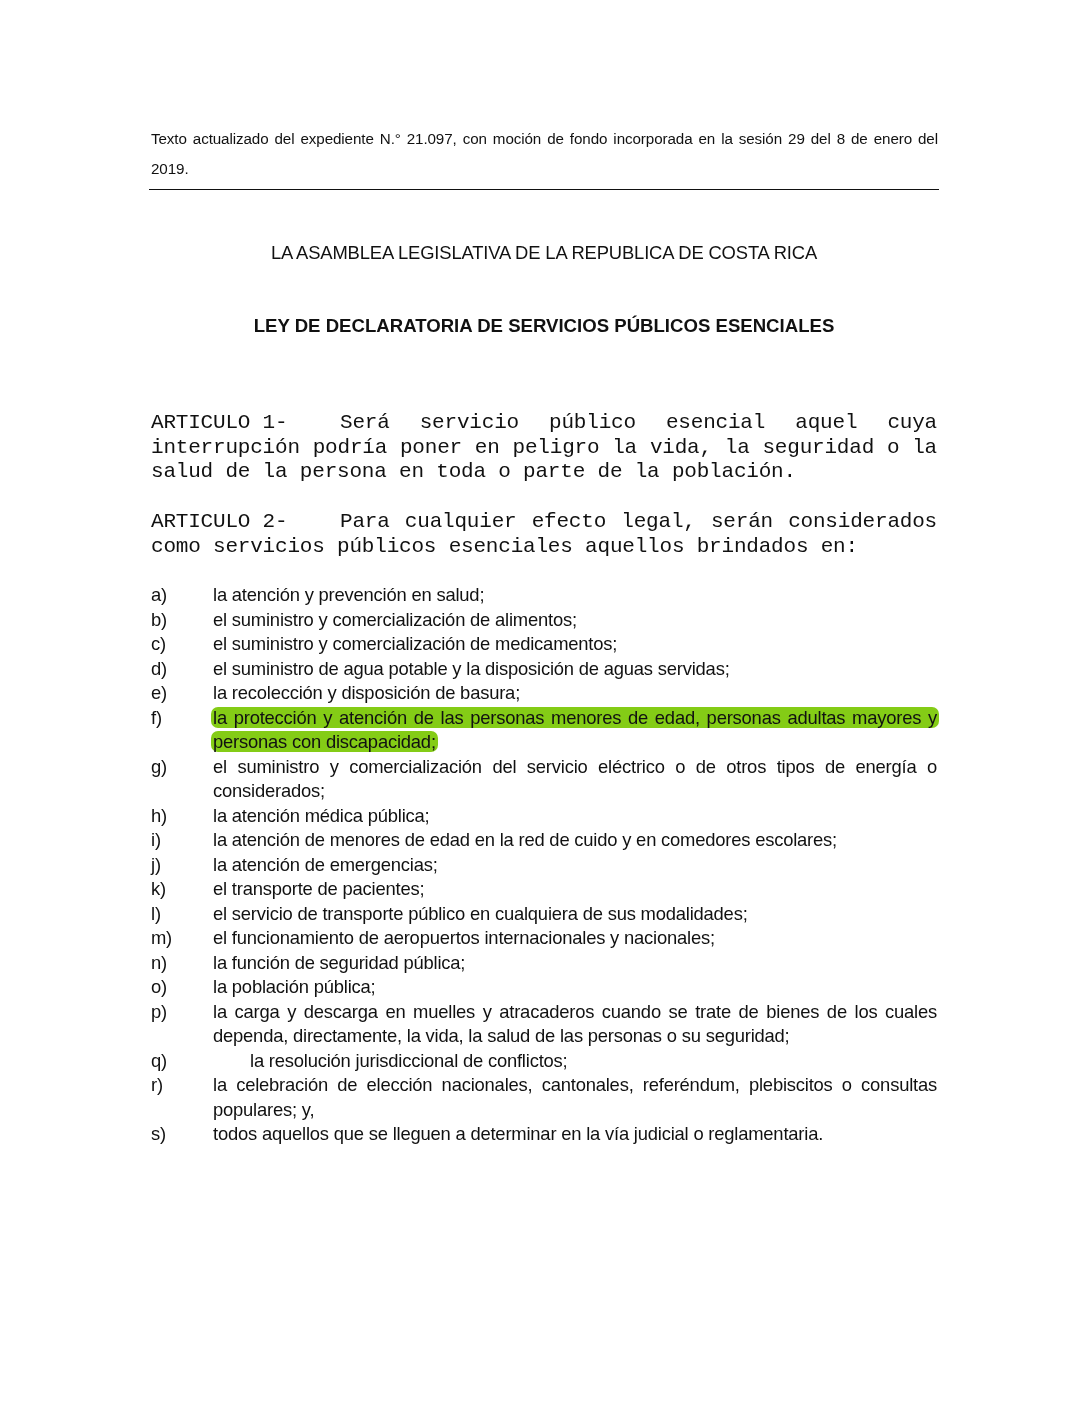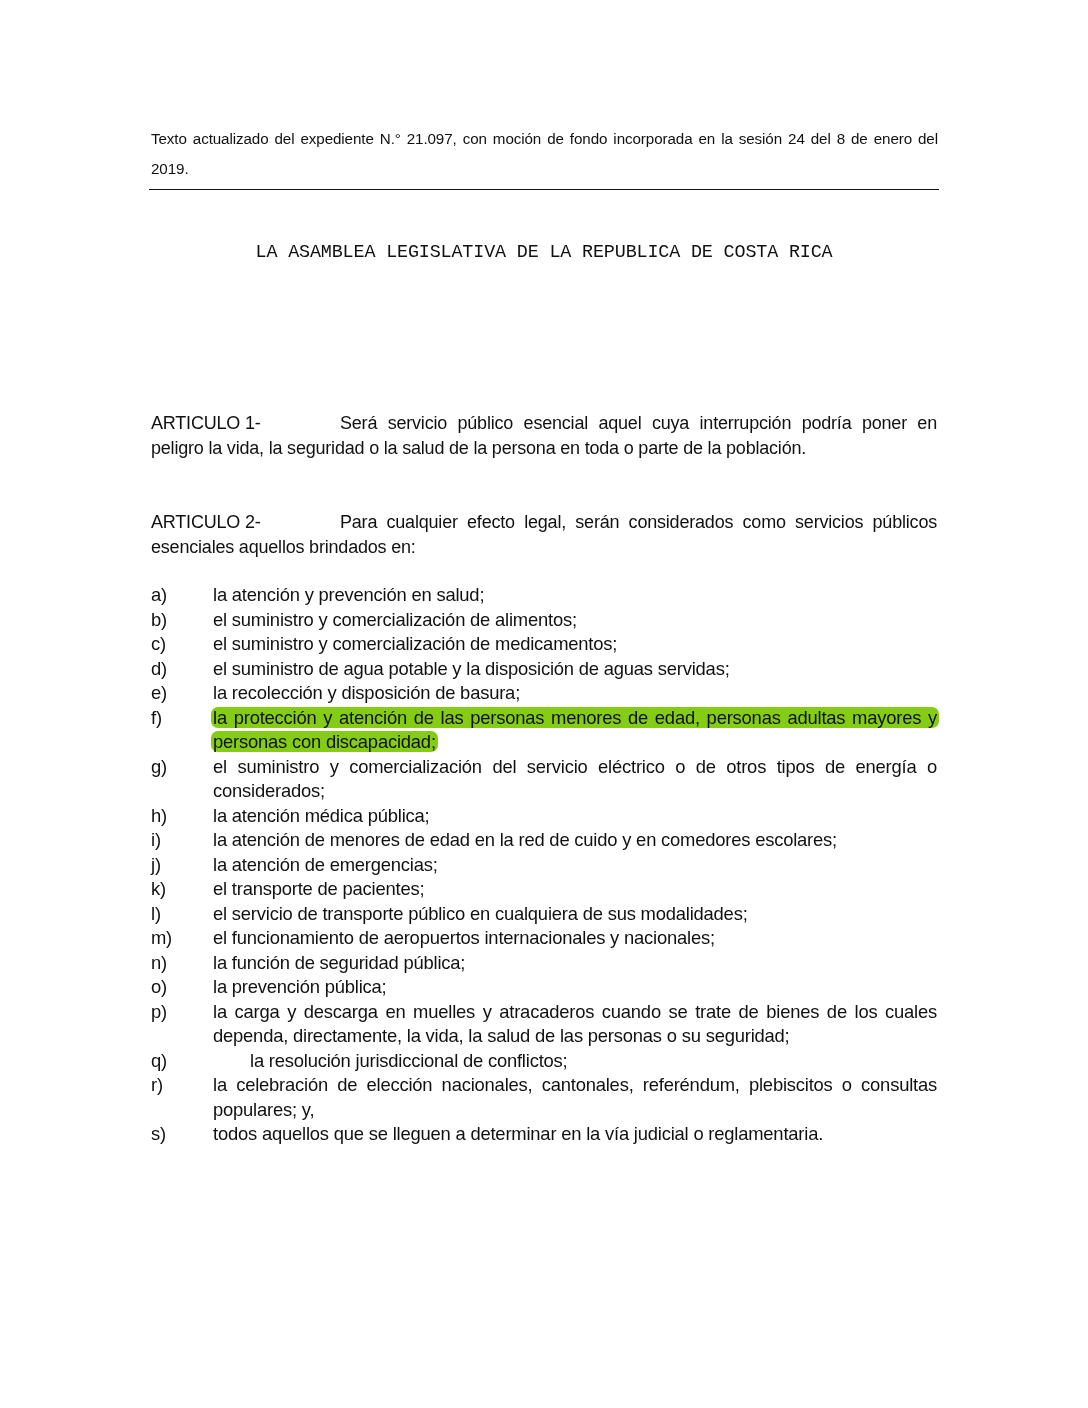--- a/index.html
+++ b/index.html
@@ -7,28 +7,28 @@
   .page { position: absolute; left: 0; top: 0; width: 1088px; height: 1408px; background: #fff; }
 
   .header-note {
     position: absolute; left: 151px; top: 124px; width: 787px;
     font-family: "Liberation Sans", sans-serif; font-size: 15.2px; line-height: 30px;
     text-align: justify; text-align-last: left; letter-spacing: -0.1px;
   }
   .header-rule { position: absolute; left: 149px; top: 189px; width: 790px; height: 0; border-top: 1.3px solid #111; }
 
   .center { position: absolute; left: 150px; width: 788px; text-align: center;
-    font-family: Liberation Mono, monospace; font-size: 18.4px; line-height: 24.5px; letter-spacing: -0.15px; }
+    font-family: Liberation Sans, sans-serif; font-size: 18.4px; line-height: 24.5px; letter-spacing: -0.15px; }
   .assembly { top: 241px; }
   .decreta { top: 265px; }
   .law-title { top: 314px; font-weight: bold; font-size: 18.6px; letter-spacing: 0px; }
 
   .para {
     position: absolute; left: 151px; width: 786px;
-    font-family: Liberation Sans, sans-serif; font-size: 18px; line-height: 24.5px;
+    font-family: Liberation Mono, monospace; font-size: 21px; line-height: 24.5px;
     text-align: justify; letter-spacing: -0.2px;
   }
   .para .art-label { display: inline-block; width: 189px; }
   .art1 { top: 411px; }
   .art2 { top: 510px; }
 
   .list { position: absolute; left: 151px; top: 583px; width: 786px;
     font-family: "Liberation Sans", sans-serif; font-size: 18.4px; line-height: 24.5px; letter-spacing: -0.2px; }
   .item { display: flex; }
   .item .marker { width: 62px; flex: none; }
@@ -37,24 +37,25 @@
   .hl {
     background: #f9c64d; border-radius: 7px; padding: 0 2px; margin: 0 -2px;
     -webkit-box-decoration-break: clone; box-decoration-break: clone;
   }
 </style>
 </head>
 <body>
 
 <div class="page">
 
-  <div class="header-note">Texto actualizado del expediente N.° 21.097, con moción de fondo incorporada en la sesión 24 del 8 de enero del 2019.</div>
+  <div class="header-note">Texto actualizado del expediente N.° 21.097, con moción de fondo incorporada en la sesión 29 del 8 de enero del 2019.</div>
   <div class="header-rule"></div>
 
   <div class="center assembly">LA ASAMBLEA LEGISLATIVA DE LA REPUBLICA DE COSTA RICA</div>
+  <div class="center law-title">LEY DE DECLARATORIA DE SERVICIOS PÚBLICOS ESENCIALES</div>
 
   <div class="para art1"><span class="art-label">ARTICULO 1-</span><span>Será servicio público esencial aquel cuya interrupción podría poner en peligro la vida, la seguridad o la salud de la persona en toda o parte de la población.</span></div>
 
   <div class="para art2"><span class="art-label">ARTICULO 2-</span><span>Para cualquier efecto legal, serán considerados como servicios públicos esenciales aquellos brindados en:</span></div>
 
   <div class="list">
     <div class="item">
         <span class="marker">a)</span>
         <span class="text">la atención y prevención en salud;</span>
       </div>
@@ -105,21 +106,21 @@
     <div class="item">
         <span class="marker">m)</span>
         <span class="text">el funcionamiento de aeropuertos internacionales y nacionales;</span>
       </div>
     <div class="item">
         <span class="marker">n)</span>
         <span class="text">la función de seguridad pública;</span>
       </div>
     <div class="item">
         <span class="marker">o)</span>
-        <span class="text">la prevención pública;</span>
+        <span class="text">la población pública;</span>
       </div>
     <div class="item">
         <span class="marker">p)</span>
         <span class="text">la carga y descarga en muelles y atracaderos cuando se trate de bienes de los cuales dependa, directamente, la vida, la salud de las personas o su seguridad;</span>
       </div>
     <div class="item q">
         <span class="marker">q)</span>
         <span class="text">la resolución jurisdiccional de conflictos;</span>
       </div>
     <div class="item">

